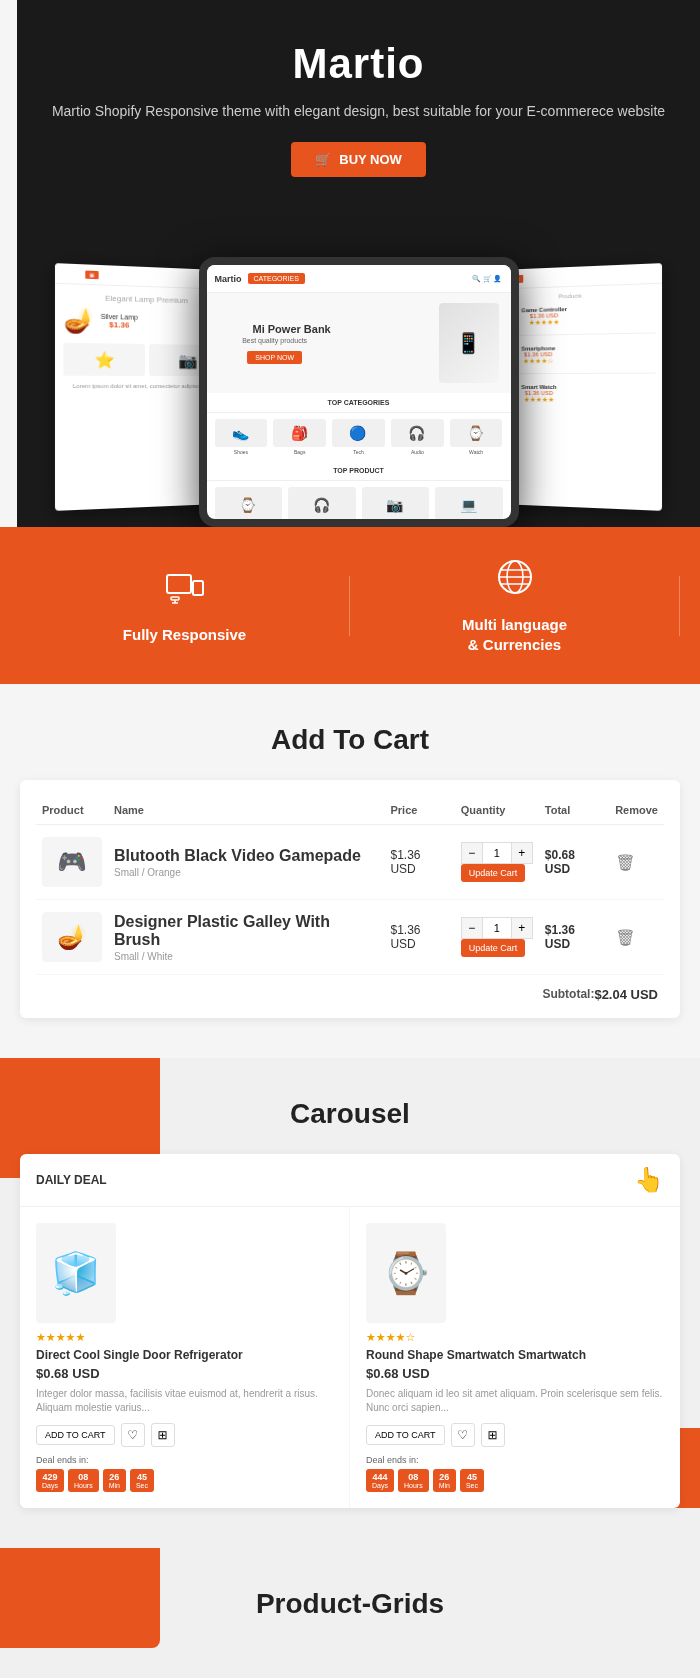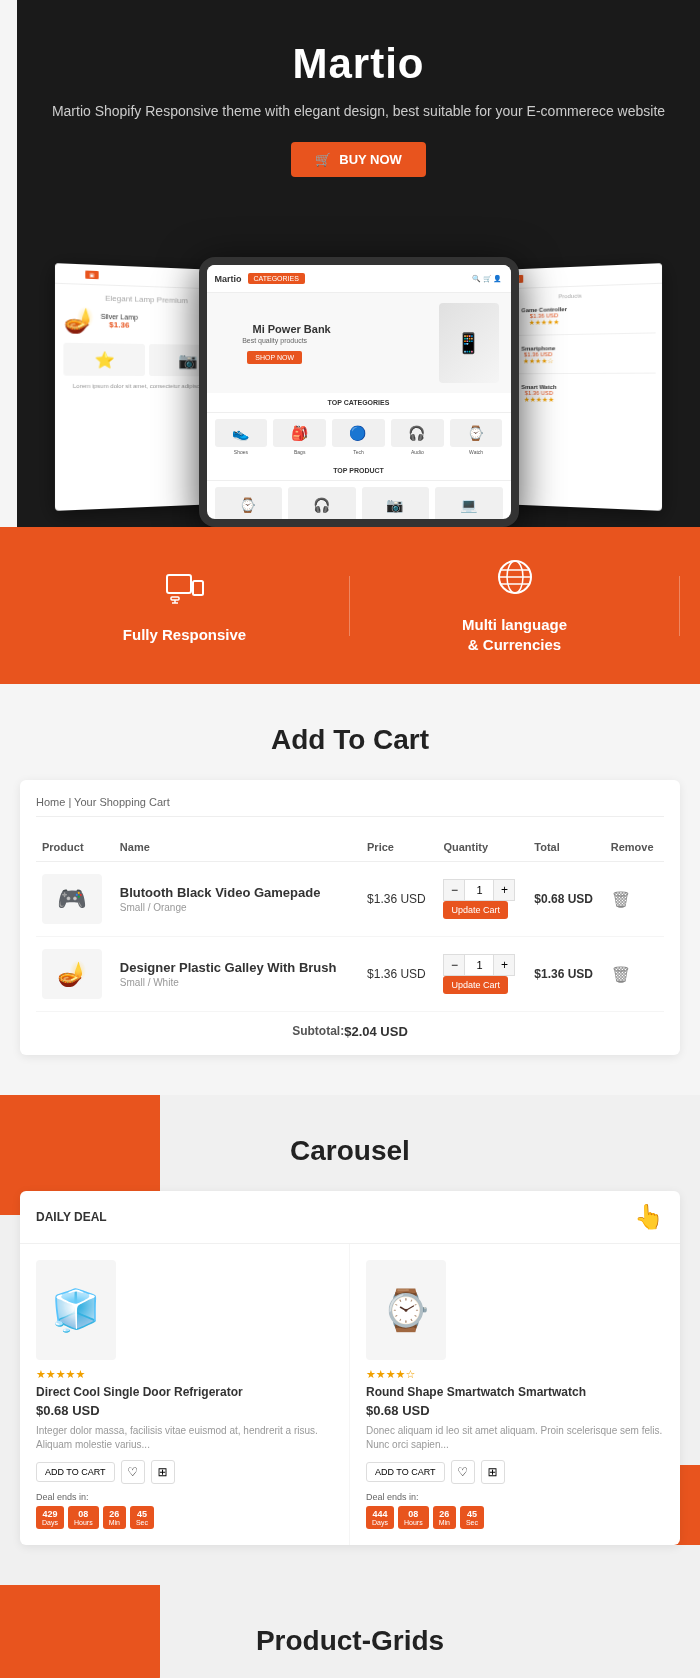--- a/index.html
+++ b/index.html
@@ -245,21 +245,21 @@
     .product-thumb {
       width: 60px;
       height: 50px;
       background: #f5f5f5;
       border-radius: 4px;
       display: flex;
       align-items: center;
       justify-content: center;
       font-size: 24px;
     }
-    .product-name { font-size: 13px; font-weight: bold; color: #333; }
+    .product-name { font-size: 16px; font-weight: bold; color: #333; }
     .product-variant { font-size: 10px; color: #999; margin-top: 2px; }
     .price-cell { font-size: 12px; color: #333; }
     .qty-control {
       display: flex;
       align-items: center;
       gap: 0;
     }
     .qty-btn {
       width: 22px;
       height: 22px;
@@ -294,21 +294,21 @@
     .total-cell { font-size: 12px; font-weight: bold; color: #333; }
     .remove-btn {
       background: none;
       border: none;
       cursor: pointer;
       color: #888;
       font-size: 16px;
     }
     .cart-subtotal {
       display: flex;
-      justify-content: center;
+      justify-content: flex-end;
       padding: 12px 6px 0;
       font-size: 12px;
     }
     .subtotal-label { color: #555; font-weight: 600; }
     .subtotal-value { font-weight: bold; color: #333; font-size: 13px; }
 
     
     .carousel-section {
       background: #f0f0f0;
       padding: 40px 20px;
@@ -588,21 +588,20 @@
       </svg>
     </span>
     <div class="feature-label">Multi language<br>&amp; Currencies</div>
   </div>
   <div class="feature-divider"></div>
 </section>
 
 <section class="cart-section">
   <h2 class="section-title">Add To Cart</h2>
   <div class="cart-table-wrapper">
-    <div class="cart-breadcrumb">Home  |  Your Shopping Cart</div>
     <table class="cart-table">
       <thead>
         <tr>
           <th>Product</th>
           <th>Name</th>
           <th>Price</th>
           <th>Quantity</th>
           <th>Total</th>
           <th>Remove</th>
         </tr>

